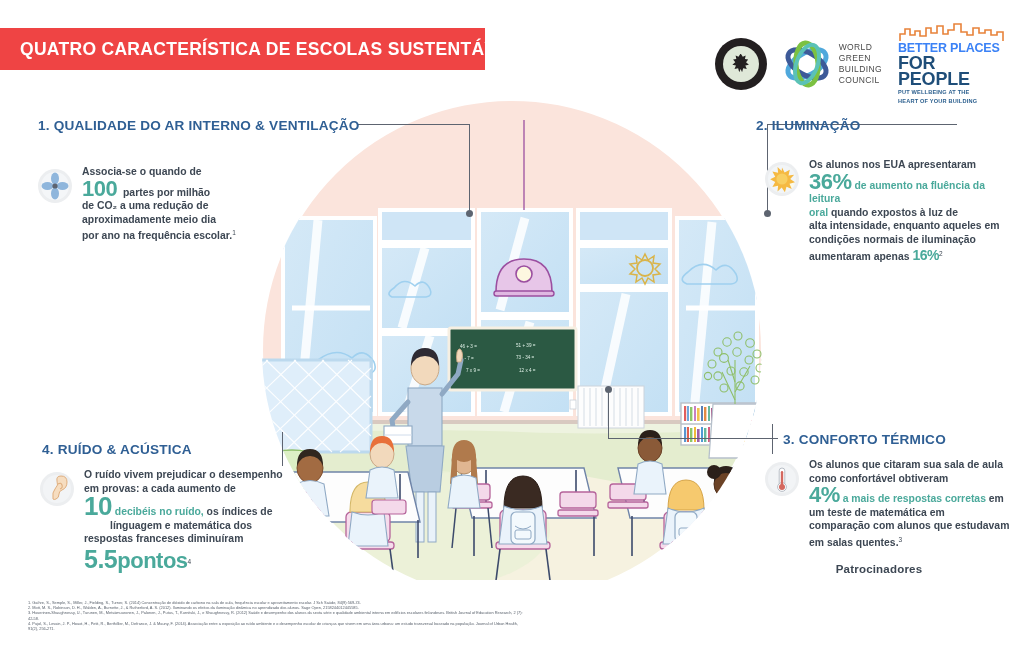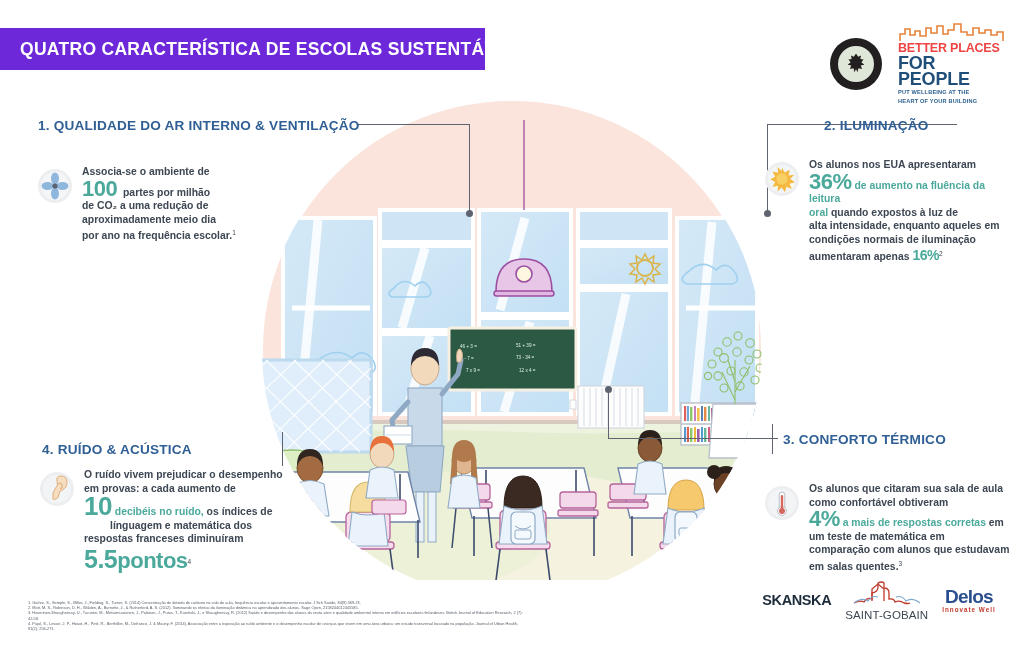--- a/index.html
+++ b/index.html
@@ -9,21 +9,21 @@
     font-family: "Liberation Sans", sans-serif;
     position: relative;
     overflow: hidden;
   }
 
   
   .header-bar {
     position: absolute;
     left: 0; top: 28px;
     width: 485px; height: 42px;
-    background: #6d28d9;
+    background: #ef4444;
     display: flex; align-items: center;
   }
   .header-title {
     color: #ffffff;
     font-size: 17.5px;
     font-weight: bold;
     letter-spacing: .3px;
     padding-left: 20px;
     white-space: nowrap;
   }
@@ -35,55 +35,55 @@
   .gbc-inner::after{
     content:""; position:absolute; left:50%; top:50%; transform:translate(-50%,-50%);
     width: 18px; height: 20px; background:#231f20;
     clip-path: polygon(50% 0%, 62% 16%, 78% 10%, 74% 28%, 92% 30%, 80% 44%, 96% 56%, 76% 60%, 84% 78%, 64% 74%, 58% 94%, 50% 78%, 42% 94%, 36% 74%, 16% 78%, 24% 60%, 4% 56%, 20% 44%, 8% 30%, 26% 28%, 22% 10%, 38% 16%);
   }
   .wgbc { display:flex; align-items:center; gap:8px; }
   .wgbc-mark { width:48px; height:48px; position:relative; }
   .wgbc-text { font-size:8.5px; line-height:11px; color:#4a4a4a; letter-spacing:.4px; }
   .bpfp { width:108px; }
   .bpfp-sky { height:20px; position:relative; }
-  .bpfp-l1 { color:#ef4444; font-size:12.5px; font-weight:bold; letter-spacing:-.2px; line-height:13px; }
+  .bpfp-l1 { color:#3b82f6; font-size:12.5px; font-weight:bold; letter-spacing:-.2px; line-height:13px; }
   .bpfp-l2 { color:#1f4e79; font-size:18px; font-weight:bold; letter-spacing:-.2px; line-height:16px; }
   .bpfp-l3 { color:#2b5f8e; font-size:5.6px; font-weight:bold; line-height:7px; letter-spacing:.2px; margin-top:2px; }
 
   
   .sec-title {
     position: absolute;
     color: #2f5f94;
     font-size: 13.6px;
     font-weight: bold;
     letter-spacing: .2px;
     white-space: nowrap;
   }
   #t1 { left: 38px;  top: 118px; }
-  #t2 { left: 824px; top: 118px; }
+  #t2 { left: 756px; top: 118px; }
   #t3 { left: 783px; top: 432px; }
   #t4 { left: 42px;  top: 442px; }
 
   
   .callout { position: absolute; display: flex; gap: 10px; }
   .ico {
     width: 34px; height: 34px; border-radius: 50%;
     background: #eceef0; flex: 0 0 34px;
     position: relative; margin-top: 4px;
   }
   .ctext { font-size: 10.4px; line-height: 13.6px; color: #3d4753; font-weight: bold; }
   .big { color: #4aa99b; font-weight: bold; letter-spacing: -.5px; margin-top: 48px; }
   .n28 { font-size: 22px; line-height: 20px; }
   .n22 { font-size: 14px; }
   .teal-sm { color:#4aa99b; font-weight:bold; font-size:10.4px; }
   sup { font-size: 6.5px; vertical-align: super; font-weight:normal; }
 
   #c1 { left: 38px;  top: 165px; width: 250px; }
   #c2 { left: 765px; top: 158px; width: 252px; }
-  #c3 { left: 765px; top: 482px; width: 250px; }
+  #c3 { left: 765px; top: 458px; width: 250px; }
   #c4 { left: 40px;  top: 468px; width: 252px; }
 
   
   .conn { position:absolute; background:#5d6470; }
   .dot { position:absolute; width:7px; height:7px; border-radius:50%; background:#5d6470; }
 
   
   #scene { position:absolute; left:0; top:60px; width:1024px; height:520px; }
 
   
@@ -110,20 +110,36 @@
 <div class="header-bar">
   <span class="header-title">QUATRO CARACTERÍSTICA DE ESCOLAS SUSTENTÁVEIS</span>
 </div>
 
 <div class="logos">
 
   <div class="gbc-seal">
     <div class="gbc-inner"></div>
   </div>
 
+  <div class="wgbc">
+    <div class="wgbc-mark">
+      <svg width="48" height="48" viewBox="0 0 48 48">
+        <ellipse cx="24" cy="24" rx="21" ry="11" fill="none" stroke="#4fa8dc" stroke-width="5" transform="rotate(-30 24 24)"></ellipse>
+        <ellipse cx="24" cy="24" rx="21" ry="11" fill="none" stroke="#3d5a98" stroke-width="5" transform="rotate(30 24 24)"></ellipse>
+        <ellipse cx="24" cy="24" rx="21" ry="11" fill="none" stroke="#7cc142" stroke-width="5" transform="rotate(85 24 24)"></ellipse>
+        <ellipse cx="24" cy="24" rx="20" ry="10.5" fill="none" stroke="#5bc2b6" stroke-width="4" transform="rotate(-70 24 24)"></ellipse>
+      </svg>
+    </div>
+    <div class="wgbc-text">
+      <div>WORLD</div>
+      <div>GREEN</div>
+      <div>BUILDING</div>
+      <div>COUNCIL</div>
+    </div>
+  </div>
 
   <div class="bpfp">
     <div class="bpfp-sky">
       <svg width="108" height="20" viewBox="0 0 108 20">
         <path d="M2 19 L2 12 L7 12 L7 7 L12 7 L12 13 L17 13 L17 9 L22 9 L22 14 L28 14 L28 6 L33 6 L33 11 L39 11 L39 4 L45 4 L45 12 L50 12 L50 8 L56 8 L56 2 L63 2 L63 10 L69 10 L69 13 L75 13 L75 6 L81 6 L81 11 L87 11 L87 8 L93 8 L93 13 L99 13 L99 10 L105 10 L105 19" fill="none" stroke="#e8833a" stroke-width="1.6"></path>
       </svg>
     </div>
     <div class="bpfp-l1">BETTER PLACES</div>
     <div class="bpfp-l2">FOR PEOPLE</div>
     <div class="bpfp-l3">PUT WELLBEING AT THE</div>
@@ -498,21 +514,21 @@
       <g fill="#8fb6dc">
         <ellipse cx="17" cy="9.5" rx="4" ry="6"></ellipse>
         <ellipse cx="24.5" cy="17" rx="6" ry="4"></ellipse>
         <ellipse cx="17" cy="24.5" rx="4" ry="6"></ellipse>
         <ellipse cx="9.5" cy="17" rx="6" ry="4"></ellipse>
       </g>
       <circle cx="17" cy="17" r="2.6" fill="#5d6470"></circle>
     </svg>
   </div>
   <div class="ctext">
-    <span>Associa-se o ambiente de</span><br>
+    <span>Associa-se o quando de</span><br>
     <span class="big n28">100</span>&nbsp;
     <span>partes por milhão</span><br>
     <span>de CO₂ a uma redução de</span><br>
     <span>aproximadamente meio dia</span><br>
     <span>por  ano na frequência escolar.</span><sup>1</sup>
   </div>
 </div>
 
 <div class="callout" id="c2">
   <div class="ico">
@@ -575,29 +591,14 @@
 </div>
 
 <div class="footnotes">
   <div>1. Gaihre, S., Semple, S., Miller, J., Fielding, S., Turner, S. (2014) Concentração de dióxido de carbono na sala de aula, frequência escolar e aproveitamento escolar. J Sch Saúde, 84(9):569-74.</div>
   <div>2. Mott, M. S., Robinson, D. H., Walden, A., Burnette, J., &amp; Rutherford, A. S. (2012). Iluminando os efeitos da iluminação dinâmica no aprendizado dos alunos. Sage Open, 2158244012445585.</div>
   <div>3. Haverinen-Shaughnessy, U., Turunen, M., Metsämuuronen, J., Palonen, J., Putus, T., Kurnitski, J., e Shaughnessy, R. (2012) Saúde e desempenho dos alunos da sexta série e qualidade ambiental interna em edifícios escolares finlandeses. British Journal of Education Research, 2 (7): 42-58.</div>
   <div>4. Pujol, S., Levain, J. P., Houot, H., Petit, R., Berthillier, M., Defrance, J. &amp; Mauny, F. (2014). Associação entre a exposição ao ruído ambiente e o desempenho escolar de crianças que vivem em uma área urbana: um estudo transversal baseado na população. Journal of Urban Health, 91(2), 256-271.</div>
 </div>
 
 <div class="sponsors">
-  <div class="sp-row">
-    <div class="sk">SKANSKA</div>
-    <div class="sg">
-      <svg width="70" height="26" viewBox="0 0 70 26">
-        <path d="M2 24 q6 -3 10 -1 q3 -5 8 -3 l0 -6 q6 -1 6 -6 l0 -4 q4 -2 6 0 l0 5 q5 0 5 5 l0 6 q5 -1 6 3 q5 -2 9 1 q4 1 6 0" fill="none" stroke="#c0392b" stroke-width="1.3"></path>
-        <path d="M20 22 l0 -12 l6 -5 l6 5 l0 12" fill="none" stroke="#c0392b" stroke-width="1.3"></path>
-        <path d="M2 24 q8 -6 14 -2 q4 -6 10 -4" fill="none" stroke="#7fa9cf" stroke-width="1.1"></path>
-        <path d="M68 24 q-8 -6 -14 -2 q-4 -6 -10 -4" fill="none" stroke="#7fa9cf" stroke-width="1.1"></path>
-      </svg>
-      <div class="sg-txt">SAINT-GOBAIN</div>
-    </div>
-    <div class="dl">
-      <div class="dl-txt">Delos</div>
-      <div class="dl-sub">Innovate Well</div>
-    </div>
-  </div>
+  <div class="sp-title">Patrocinadores</div>
 </div>
 
 </body></html>

